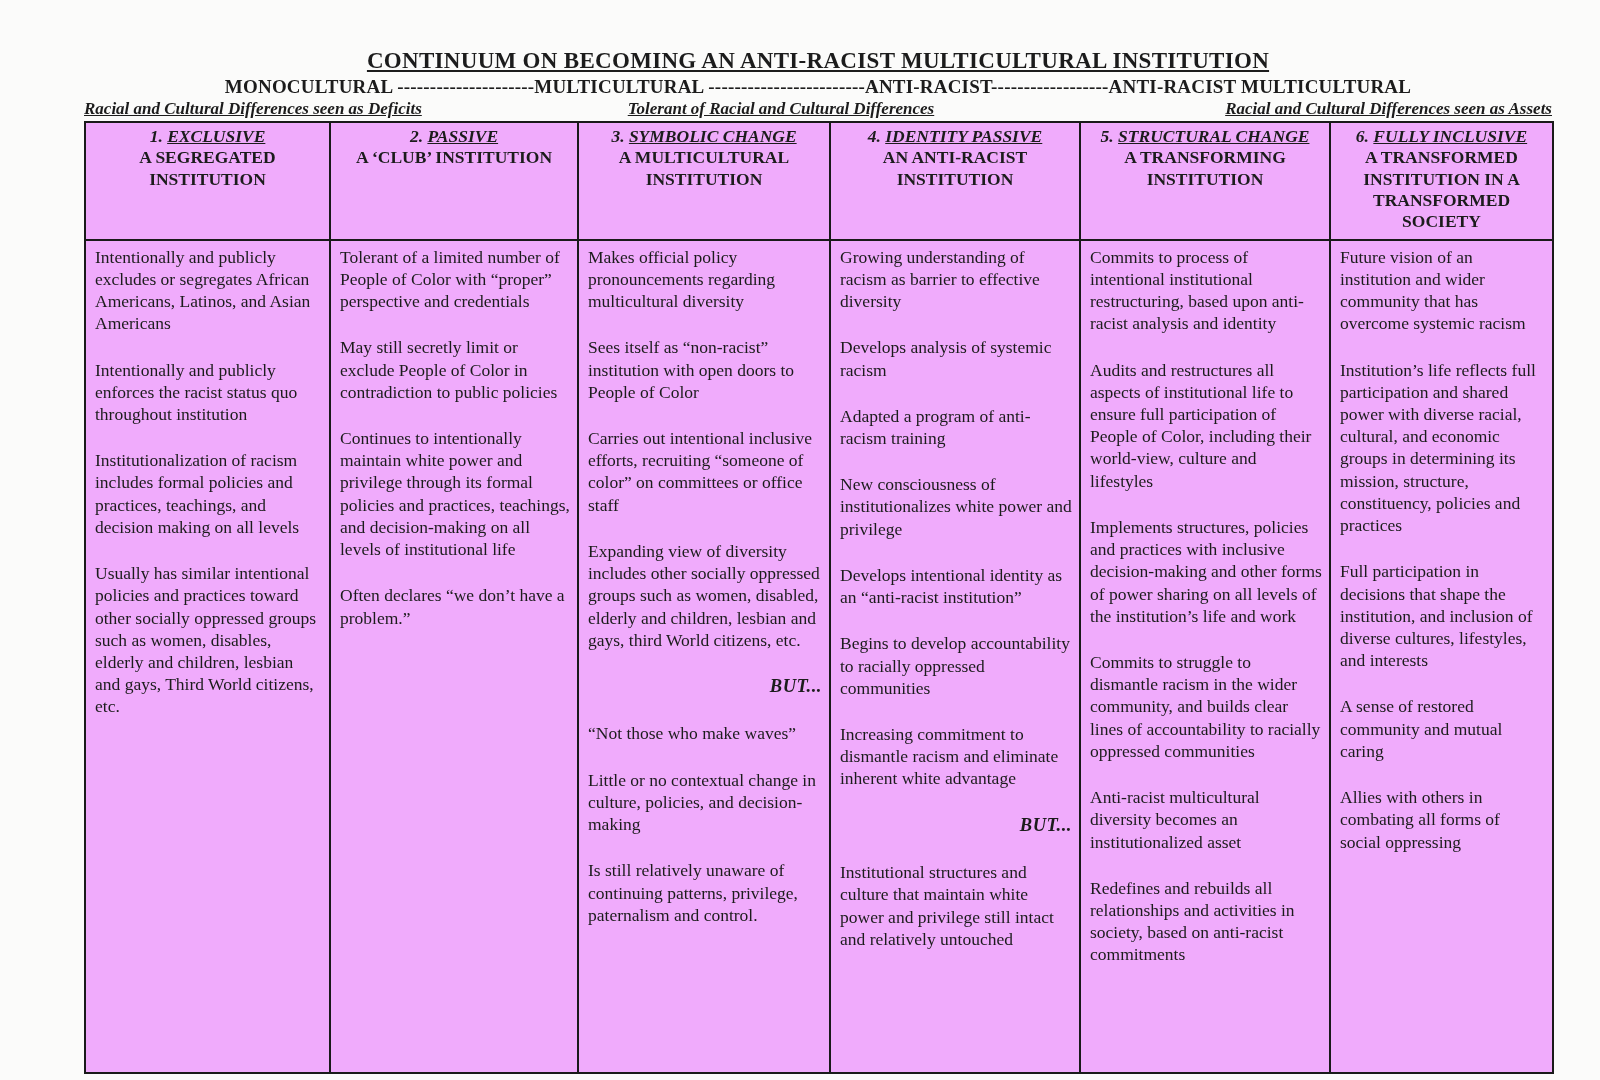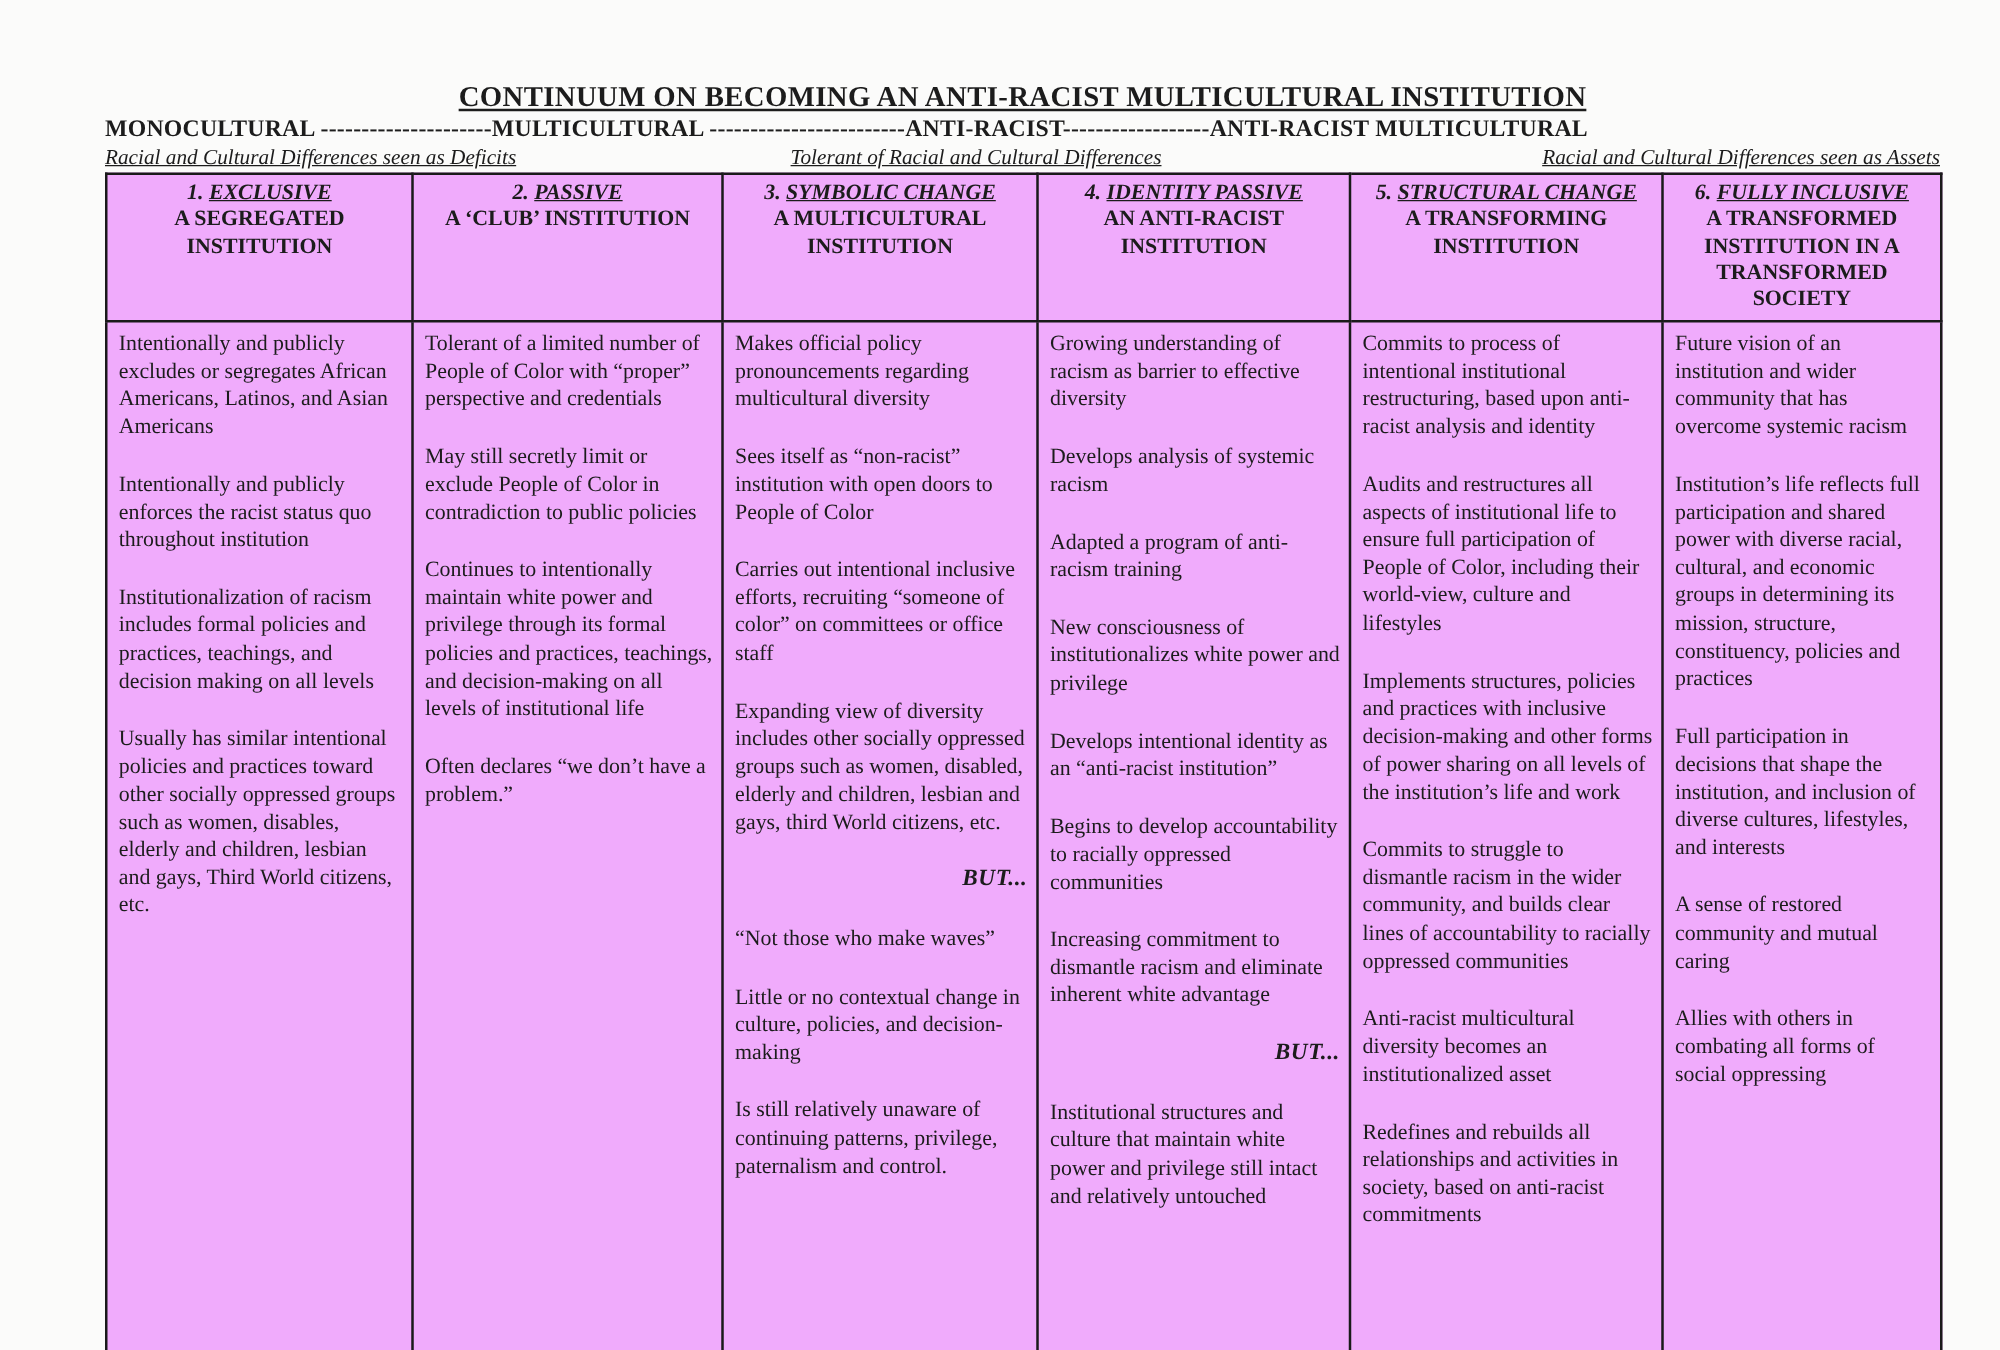--- a/index.html
+++ b/index.html
@@ -6,48 +6,48 @@
   html, body { width: 1600px; height: 1080px; }
   body {
     background: #fbfbfa;
     font-family: "Liberation Serif", serif;
     color: #1c1c1c;
     overflow: hidden;
   }
   .page {
     width: 1317px;
     height: 1080px;
-    padding-top: 65px;
+    padding-top: 48px;
   }
   .content {
     width: 1468px;
     margin-left: 84px;
   }
   .doc-title {
     text-align: center;
     font-size: 23px;
     font-weight: bold;
     text-decoration: underline;
     letter-spacing: 0.3px;
     margin-bottom: 2px;
     white-space: nowrap;
   }
   .continuum {
-    text-align: left;
+    text-align: center;
     font-size: 19px;
     font-weight: bold;
     letter-spacing: 0.2px;
     margin-bottom: 1px;
     white-space: nowrap;
   }
   .qualifiers {
     display: flex;
     justify-content: space-between;
     font-size: 17px;
-    font-weight: normal;
+    font-weight: bold;
     font-style: italic;
     margin-bottom: 2px;
   }
   .qualifiers span { text-decoration: underline; white-space: nowrap; }
   .qualifiers .q-mid { margin-right: 85px; }
   table.grid {
     border-collapse: collapse;
     table-layout: fixed;
     width: 1468px;
     background: #f0abfc;

